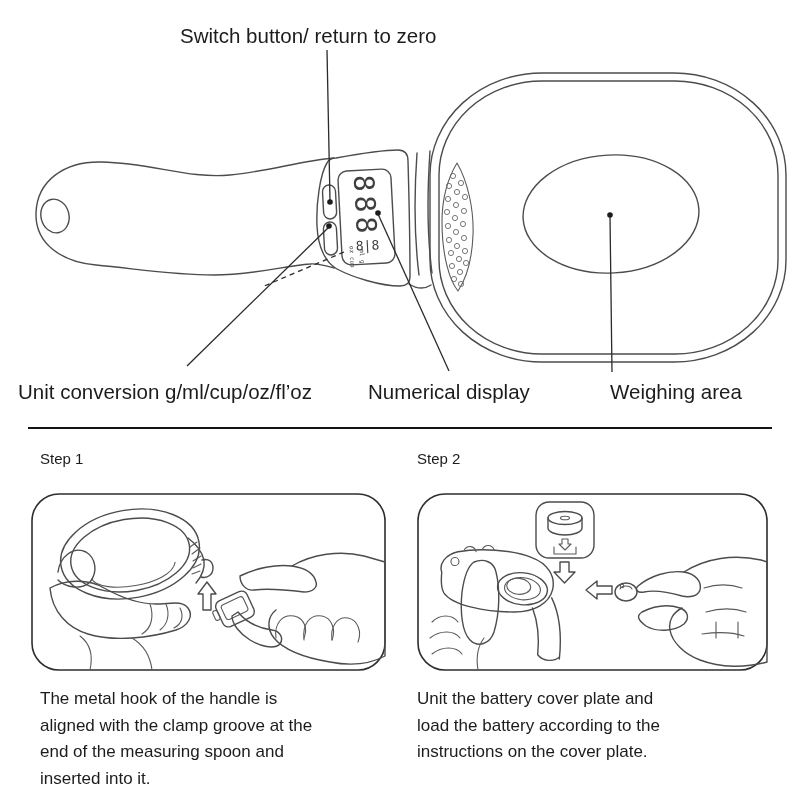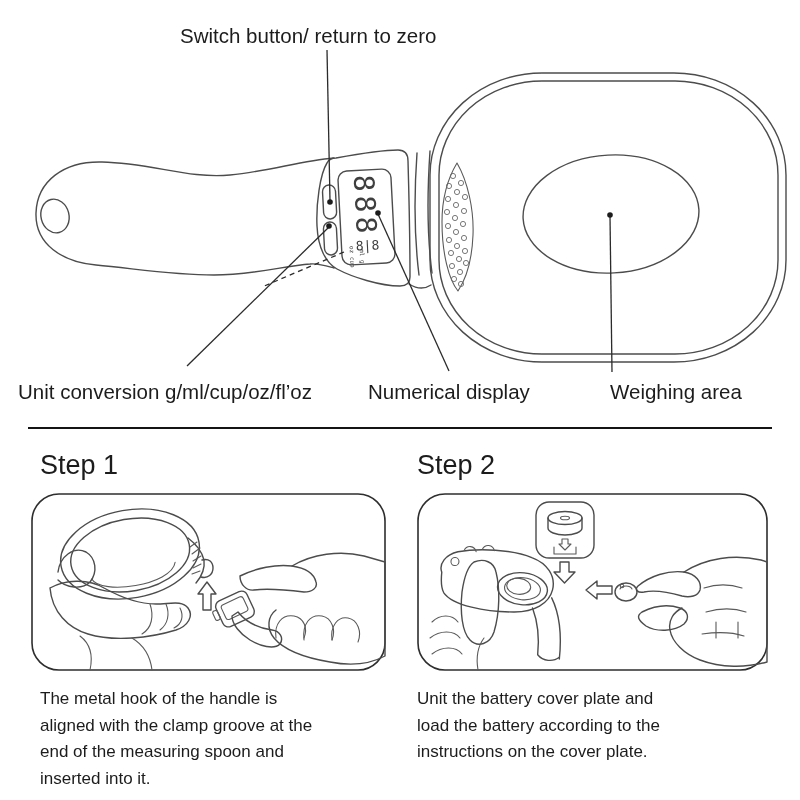--- a/index.html
+++ b/index.html
@@ -1,21 +1,21 @@
 <!DOCTYPE html>
 <html><head>
 <meta charset="utf-8">
 <style>
   html,body{margin:0;padding:0;background:#ffffff;}
   .page{
     position:relative;width:800px;height:800px;background:#ffffff;
     font-family:"Liberation Sans", sans-serif;color:#1c1c1c;overflow:hidden;
   }
   .label{position:absolute;font-size:20.5px;white-space:nowrap;color:#1c1c1c;}
-  .step-heading{position:absolute;font-size:27px;color:#1c1c1c;}
+  .step-heading{position:absolute;font-size:15px;color:#1c1c1c;}
   .caption{position:absolute;font-size:17px;line-height:26.5px;white-space:pre-line;color:#1c1c1c;}
   .divider{position:absolute;left:28px;top:427px;width:744px;height:2px;background:#141414;}
   svg{position:absolute;overflow:visible;}
   .lineart{fill:none;stroke:#4c4c4c;stroke-width:1.4;stroke-linecap:round;stroke-linejoin:round;}
   .lineart-thin{fill:none;stroke:#5a5a5a;stroke-width:1.1;stroke-linecap:round;stroke-linejoin:round;}
   .callout{fill:none;stroke:#2b2b2b;stroke-width:1.3;}
   .dot{fill:#1c1c1c;stroke:none;}
   .lcd-text{fill:#3f3f3f;font-family:"DejaVu Sans Mono", monospace;}
   .boxborder{fill:none;stroke:#2e2e2e;stroke-width:1.6;}
 </style>

